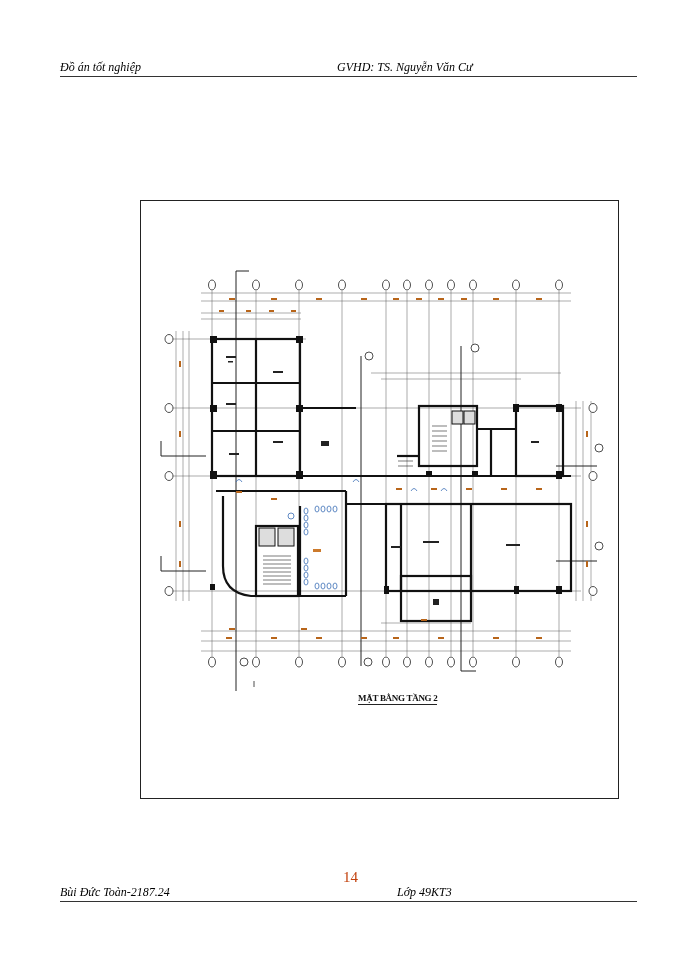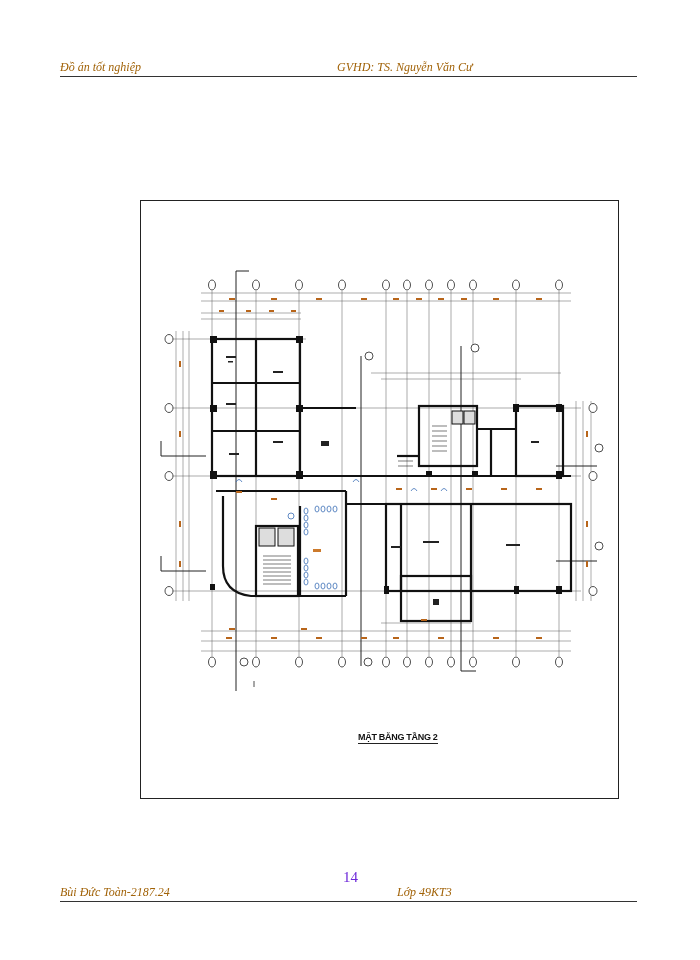--- a/index.html
+++ b/index.html
@@ -1,27 +1,27 @@
 <!DOCTYPE html>
 <html><head>
 <meta charset="utf-8">
 <style>
   html,body{margin:0;padding:0;background:#fff;}
   body{width:700px;height:960px;position:relative;overflow:hidden;font-family:"Liberation Serif",serif;}
-  .hdr,.ftr{position:absolute;left:60px;width:577px;font-style:italic;font-size:12px;color:#a16207;}
+  .hdr,.ftr{position:absolute;left:60px;width:577px;font-style:italic;font-size:12px;color:#000000;}
   .hdr{top:58px;height:18px;border-bottom:1.5px solid #333;}
   .hdr .l{position:absolute;left:0;top:2px;}
   .hdr .c{position:absolute;left:277px;top:2px;}
   .ftr{top:883px;height:18px;border-bottom:1.5px solid #333;}
   .ftr .l{position:absolute;left:0;top:2px;}
   .ftr .c{position:absolute;left:337px;top:2px;}
-  .pagenum{position:absolute;left:343px;top:869px;font-size:15px;color:#6d28d9;}
+  .pagenum{position:absolute;left:343px;top:869px;font-size:15px;color:#c2410c;}
   .frame{position:absolute;left:140px;top:200px;width:479px;height:599px;border:1.5px solid #222;box-sizing:border-box;}
   .plan{position:absolute;left:0;top:0;}
-  .title{position:absolute;left:358px;top:693px;font-family:Liberation Sans, sans-serif;font-weight:bold;font-size:9px;letter-spacing:-0.3px;border-bottom:1px solid #222;padding-bottom:1px;color:#111;margin-top:39px;}
+  .title{position:absolute;left:358px;top:693px;font-family:Liberation Serif, serif;font-weight:bold;font-size:9px;letter-spacing:-0.3px;border-bottom:1px solid #222;padding-bottom:1px;color:#111;}
 </style>
 </head>
 <body>
 
 <div class="hdr">
   <span class="l">Đồ án tốt nghiệp</span>
   <span class="c">GVHD: TS. Nguyễn Văn Cư</span>
 </div>
 
 <div class="frame">

